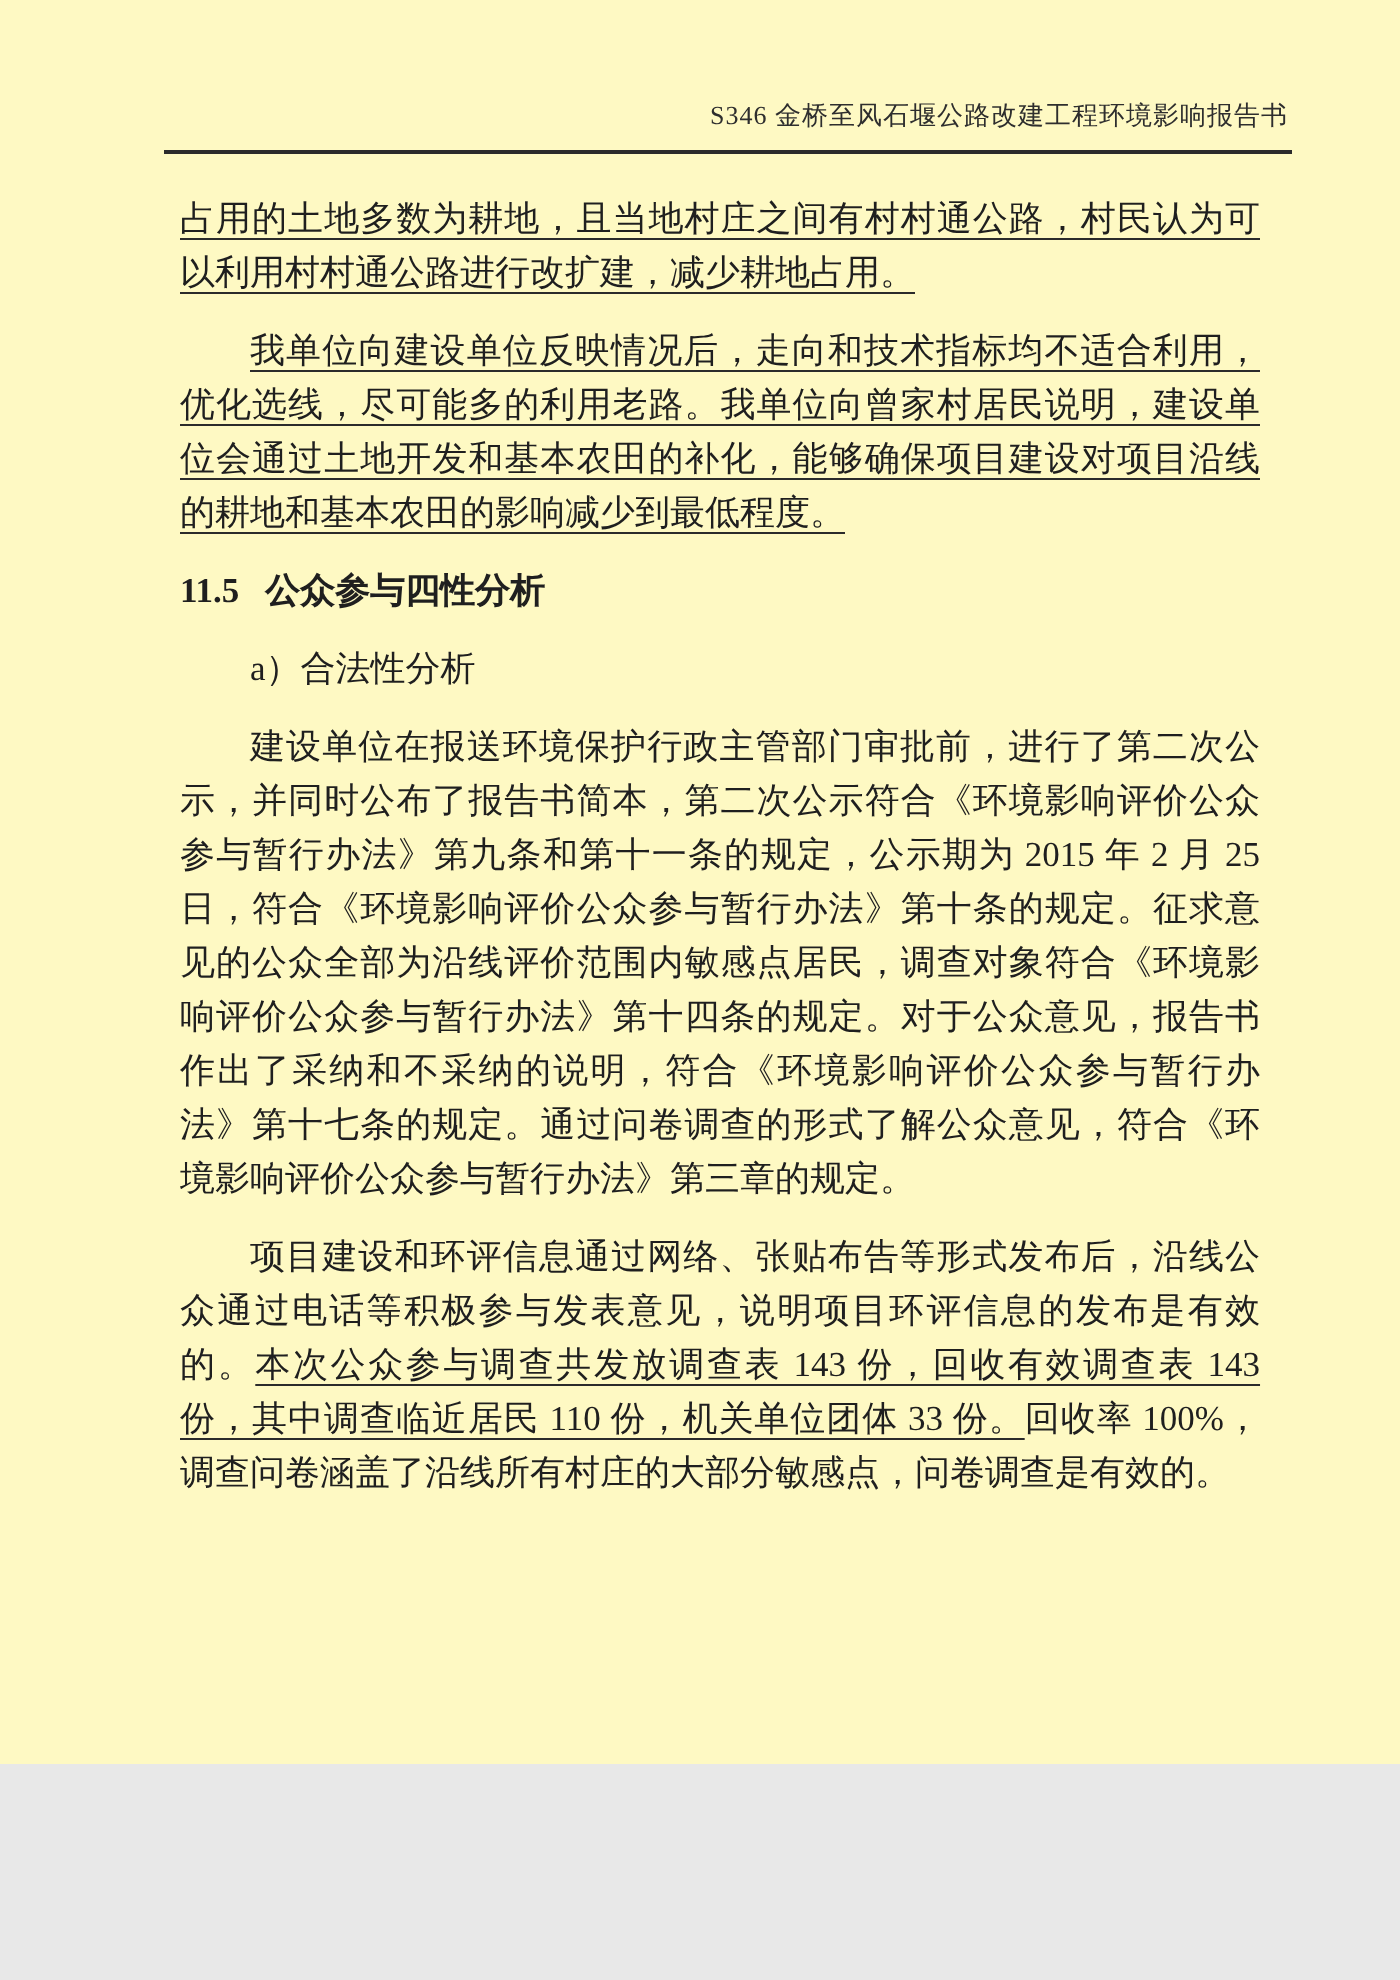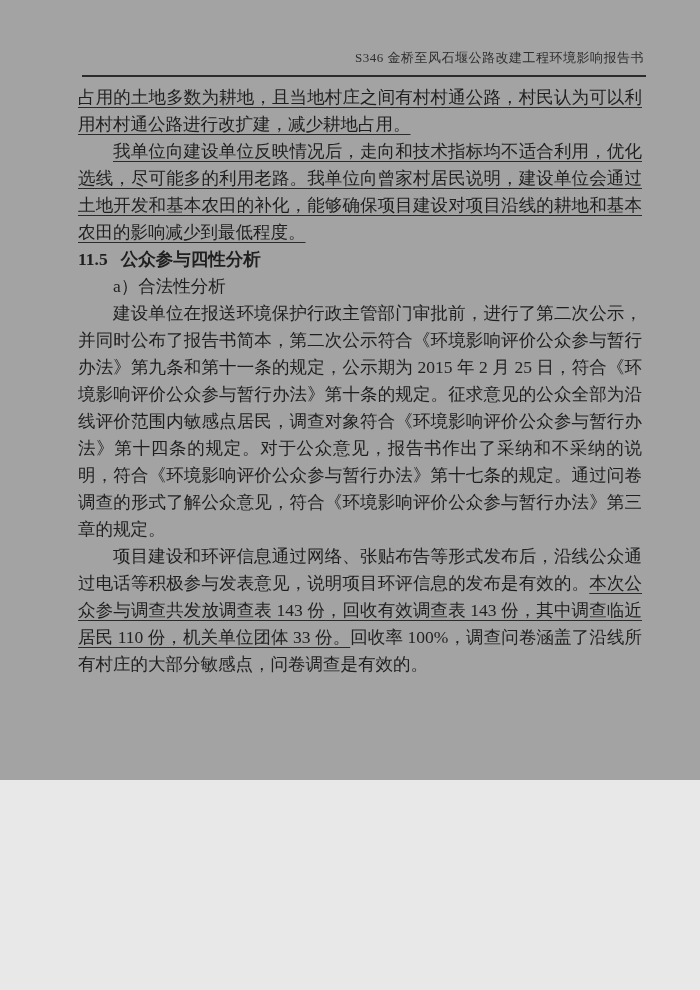--- a/index.html
+++ b/index.html
@@ -3,22 +3,22 @@
 <meta charset="utf-8">
 <style>
   html, body { margin: 0; padding: 0; }
   body {
     width: 700px; height: 990px;
     background: #e8e8e8;
     font-family: "Liberation Serif", "DejaVu Serif", serif;
   }
   .page {
     position: relative;
-    width: 700px; height: 780px;
-    background: #a3a3a3;
+    width: 700px; height: 882px;
+    background: #fef9c3;
     overflow: hidden;
     color: #1f1f1f;
   }
   .running-header {
     position: absolute;
     top: 50px; left: 80px; right: 56px;
     text-align: right;
     font-size: 13px; line-height: 16px;
     color: #2e2e2e;
     letter-spacing: 0.5px;
@@ -31,21 +31,21 @@
   }
   .content {
     position: absolute;
     top: 84px; left: 78px; width: 564px;
     font-size: 17.5px;
     line-height: 27px;
     text-align: justify;
     text-justify: inter-ideograph;
     color: #1f1f1f;
   }
-  .content p { margin: 0; }
+  .content p { margin: 12px; }
   .indent { text-indent: 2em; }
   .u {
     text-decoration: underline;
     text-decoration-thickness: 1px;
     text-underline-offset: 4px;
     text-decoration-color: #2b2b2b;
   }
   .heading { font-weight: bold; margin: 0; }
   .heading .hnum {
     font-family: "Liberation Serif", "DejaVu Serif", serif;

